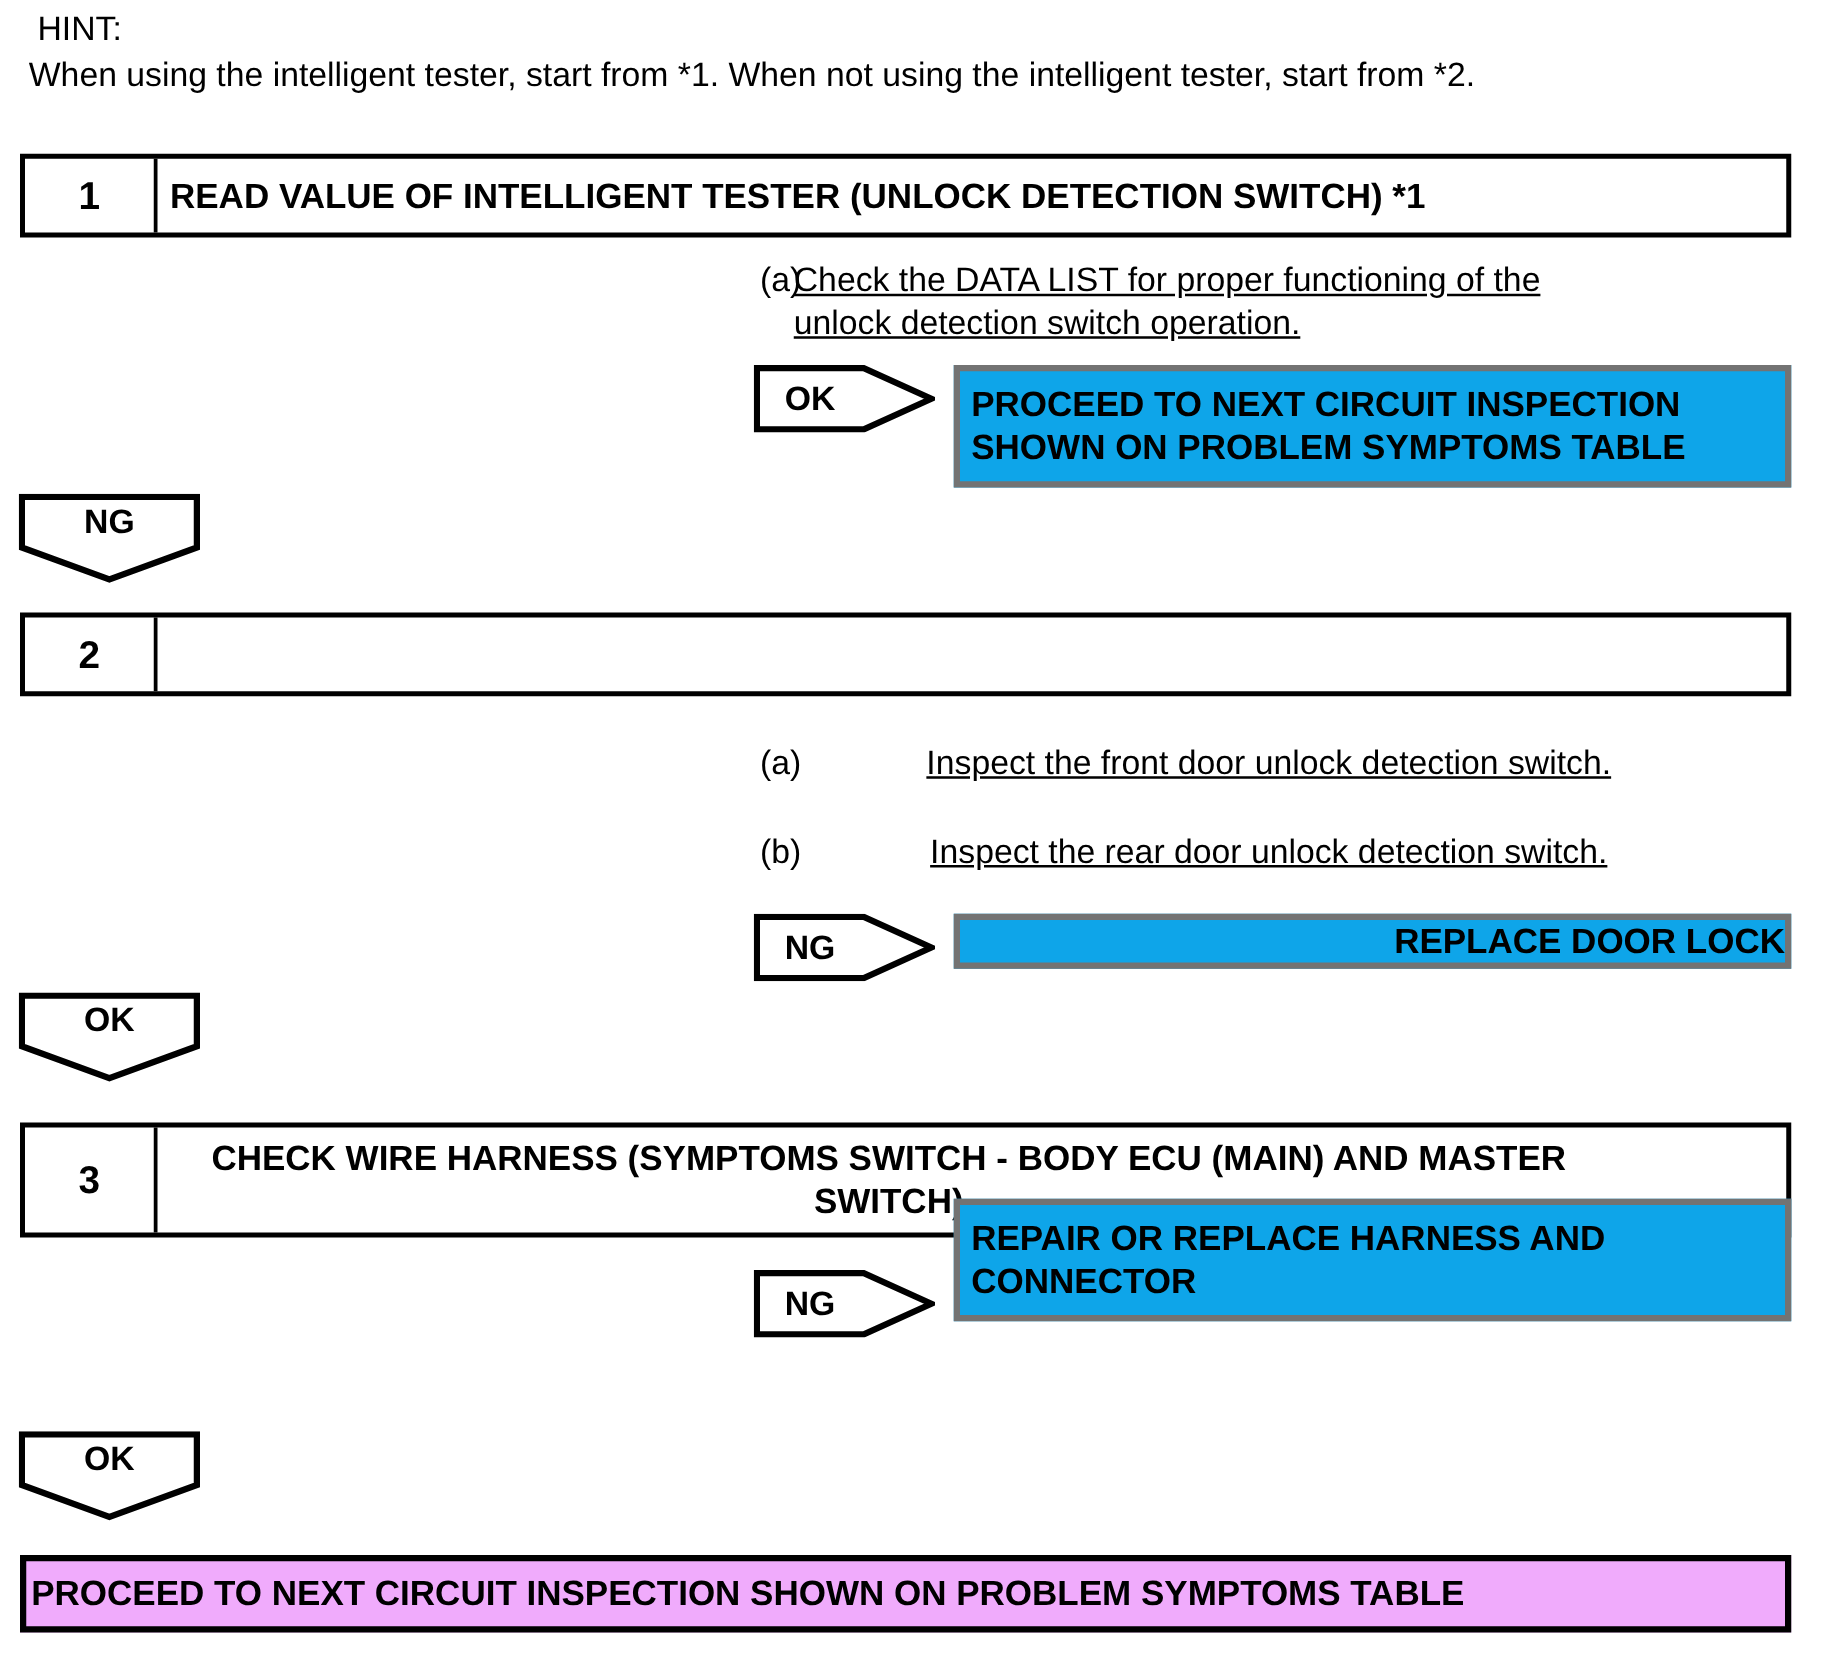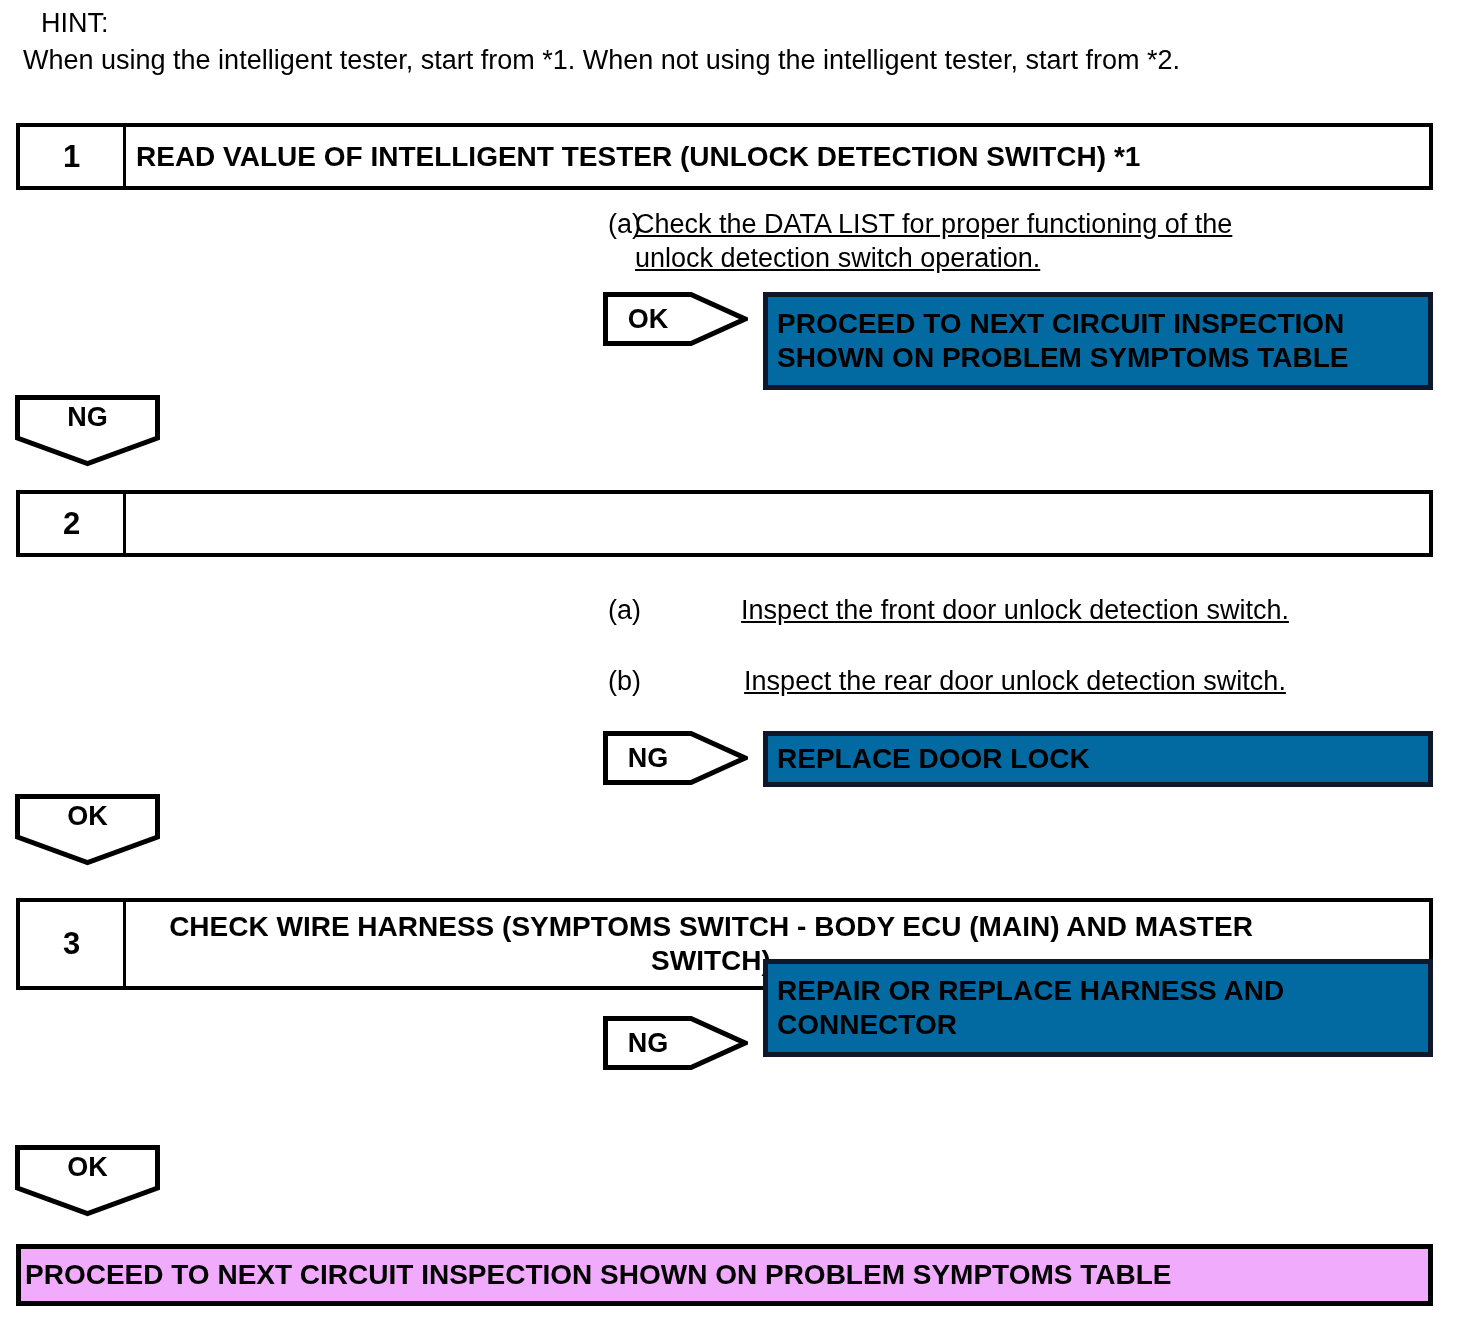--- a/index.html
+++ b/index.html
@@ -9,21 +9,21 @@
   .page {
     position: relative;
     width: 1472px;
     height: 1328px;
     background: #ffffff;
     overflow: hidden;
   }
 
   
   .hint-label {
-    position: absolute; left: 41px; top: 6px;
+    position: absolute; left: 30px; top: 6px;
     font-size: 27px; line-height: 34px;
   }
   .hint-text {
     position: absolute; left: 23px; top: 43px;
     width: 1430px;
     font-size: 27px; line-height: 34px;
   }
 
   
   .step-box {
@@ -71,22 +71,22 @@
   .pent-down svg { position: absolute; left: 0; top: 0; display: block; }
   .pent-down .pent-label {
     position: absolute; left: 0; top: 5px; width: 145px;
     line-height: 34px; text-align: center;
     font-weight: bold; font-size: 27px;
   }
 
   
   .callout {
     position: absolute; left: 763px; width: 670px;
-    border: 5px solid #0f172a;
-    background: #0369a1;
+    border: 5px solid #737373;
+    background: #0ea5e9;
     display: flex; flex-direction: column; justify-content: center;
     padding-left: 9px;
     font-weight: bold; font-size: 28px; line-height: 34px;
   }
 
   
   .footer-box {
     position: absolute; left: 16px; top: 1244px; width: 1417px; height: 62px;
     border: 5px solid #000;
     background: #f0abfc;
@@ -146,21 +146,21 @@
     <span class="sub-label">(b)</span>
     <div class="sub-text sub-nowrap">Inspect the rear door unlock detection switch.</div>
   </div>
 
   <div class="arrow-right" style="left:603px; top:731px;">
     <svg width="145" height="54" viewBox="0 0 145 54">
       <polygon points="2.5,2.5 88,2.5 142,27 88,51.5 2.5,51.5" fill="#ffffff" stroke="#000000" stroke-width="5"></polygon>
     </svg>
     <div class="arrow-label">NG</div>
   </div>
-  <div class="callout" style="top:731px; height:56px;">
+  <div class="callout" style="top:731px; height:44px;text-align:right;">
     <div>REPLACE DOOR LOCK</div>
   </div>
 
   <div class="pent-down" style="left:15px; top:794px;">
     <svg width="145" height="72" viewBox="0 0 145 72">
       <polygon points="2.5,2.5 142.5,2.5 142.5,43 72.5,68.5 2.5,43" fill="#ffffff" stroke="#000000" stroke-width="5"></polygon>
     </svg>
     <div class="pent-label">OK</div>
   </div>
 

